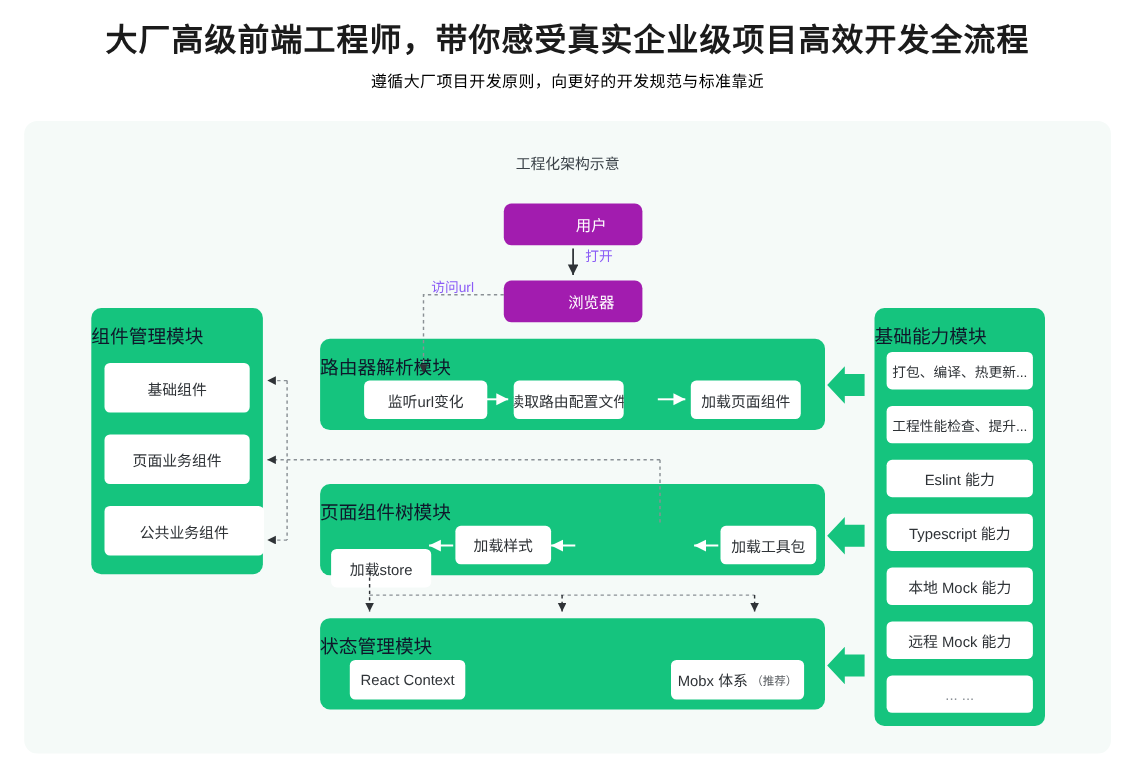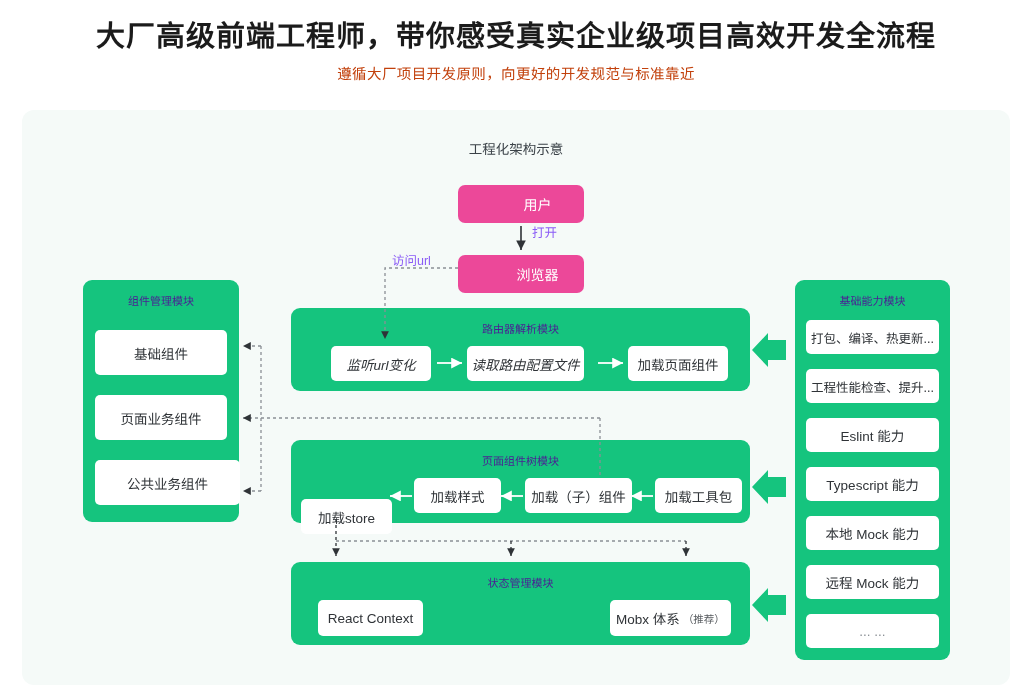--- a/index.html
+++ b/index.html
@@ -14,56 +14,56 @@
   .page-title{
     position:absolute;left:0;top:12px;width:1032px;
     text-align:center;
     font-size:29px;font-weight:bold;color:#1b1b1b;
     letter-spacing:1px;
     white-space:nowrap;
   }
   .page-subtitle{
     position:absolute;left:0;top:62px;width:1032px;
     text-align:center;
-    font-size:14.5px;color:#c2410c;
+    font-size:14.5px;color:#000000;
     letter-spacing:.4px;
     white-space:nowrap;
   }
   
   .diagram-card{
     position:absolute;left:22px;top:110px;
     width:988px;height:575px;
     background:#f5faf8;
     border-radius:12px;
   }
   .diagram-heading{
     position:absolute;left:0;top:28px;width:988px;
     text-align:center;font-size:13.5px;color:#3b4248;
     white-space:nowrap;
   }
   
   .gbox{
     position:absolute;
-    background:#ec4899;
+    background:#a21caf;
     border-radius:7px;
     color:#ffffff;
     display:flex;align-items:center;justify-content:center;
     font-size:14px;
     box-sizing:border-box;
     padding-left:33px;
   }
   .module{
     position:absolute;
     background:#15c47e;
     border-radius:9px;
     box-sizing:border-box;
   }
   .module-title{
     position:absolute;left:0;top:12px;width:100%;
-    text-align:center;color:#4c1d95;font-size:11px;
+    text-align:left;color:#0f172a;font-size:17px;
     white-space:nowrap;
   }
   .wbox{
     position:absolute;
     background:#ffffff;
     border-radius:5px;
     color:#2f3337;
     display:flex;align-items:center;justify-content:center;
     font-size:13.5px;
     box-sizing:border-box;
@@ -104,30 +104,29 @@
   <div class="wbox" style="left:11px;top:40px;width:133px;height:34px;font-size:12.5px;">打包、编译、热更新...</div>
   <div class="wbox" style="left:11px;top:138px;width:133px;height:34px;">Eslint 能力</div>
   <div class="wbox" style="left:11px;top:187px;width:133px;height:34px;">Typescript 能力</div>
   <div class="wbox" style="left:11px;top:236px;width:133px;height:34px;">本地 Mock 能力</div>
   <div class="wbox" style="left:11px;top:285px;width:133px;height:34px;">远程 Mock 能力</div>
   <div class="wbox" style="left:11px;top:334px;width:133px;height:34px;color:#8b9096;">... ...</div>
 </div>
 
 <div class="module" style="left:291px;top:308px;width:459px;height:83px;">
   <div class="module-title">路由器解析模块</div>
-  <div class="wbox" style="left:40px;top:38px;width:100px;height:35px;font-style:italic;">监听url变化</div>
-  <div class="wbox" style="left:176px;top:38px;width:117px;height:35px;font-style:italic;">读取路由配置文件</div>
+  <div class="wbox" style="left:40px;top:38px;width:112px;height:35px;">监听url变化</div>
+  <div class="wbox" style="left:176px;top:38px;width:100px;height:35px;">读取路由配置文件</div>
   <div class="wbox" style="left:337px;top:38px;width:100px;height:35px;">加载页面组件</div>
 </div>
 
 <div class="module" style="left:291px;top:440px;width:459px;height:83px;">
   <div class="module-title">页面组件树模块</div>
   <div class="wbox" style="left:10px;top:38px;width:91px;height:35px;margin-top:21px;">加载store</div>
   <div class="wbox" style="left:123px;top:38px;width:87px;height:35px;font-family:Liberation Mono, monospace;">加载样式</div>
-  <div class="wbox" style="left:234px;top:38px;width:107px;height:35px;">加载（子）组件</div>
   <div class="wbox" style="left:364px;top:38px;width:87px;height:35px;">加载工具包</div>
 </div>
 
 <div class="module" style="left:291px;top:562px;width:459px;height:83px;">
   <div class="module-title">状态管理模块</div>
   <div class="wbox" style="left:27px;top:38px;width:105px;height:36px;">
     <span>React Context</span>
   </div>
   <div class="wbox" style="left:319px;top:38px;width:121px;height:36px;">
     <span>Mobx 体系</span>

